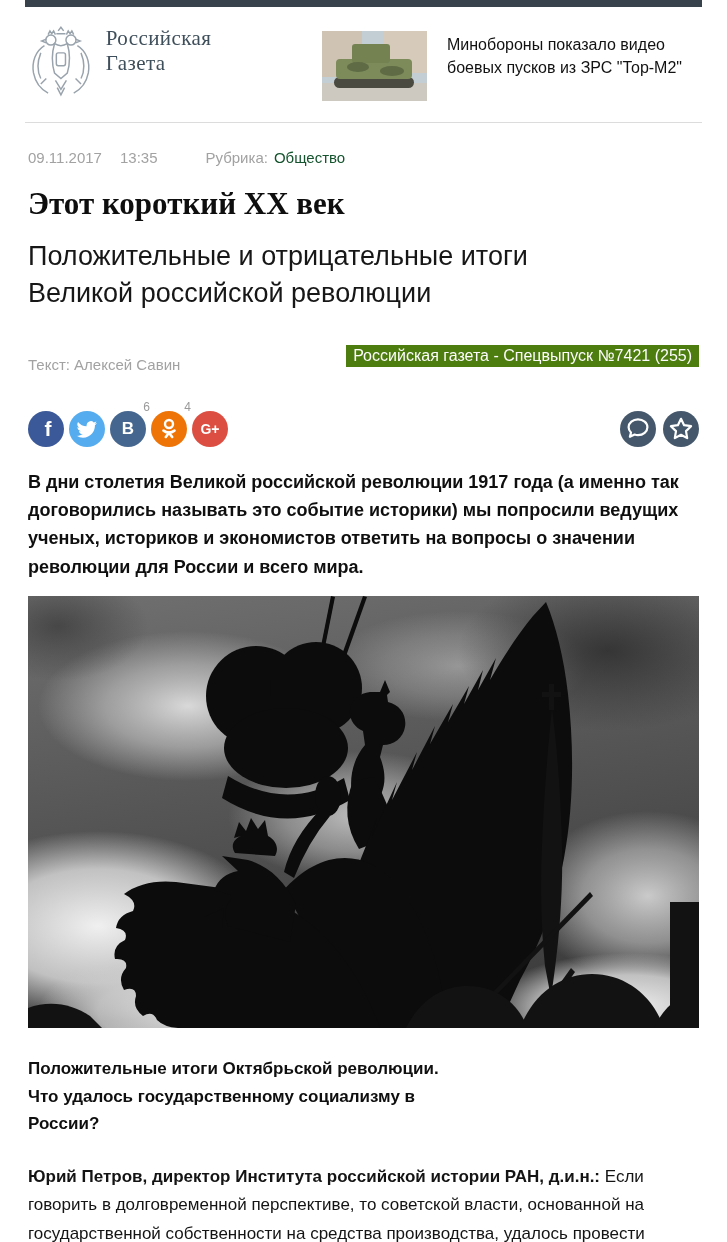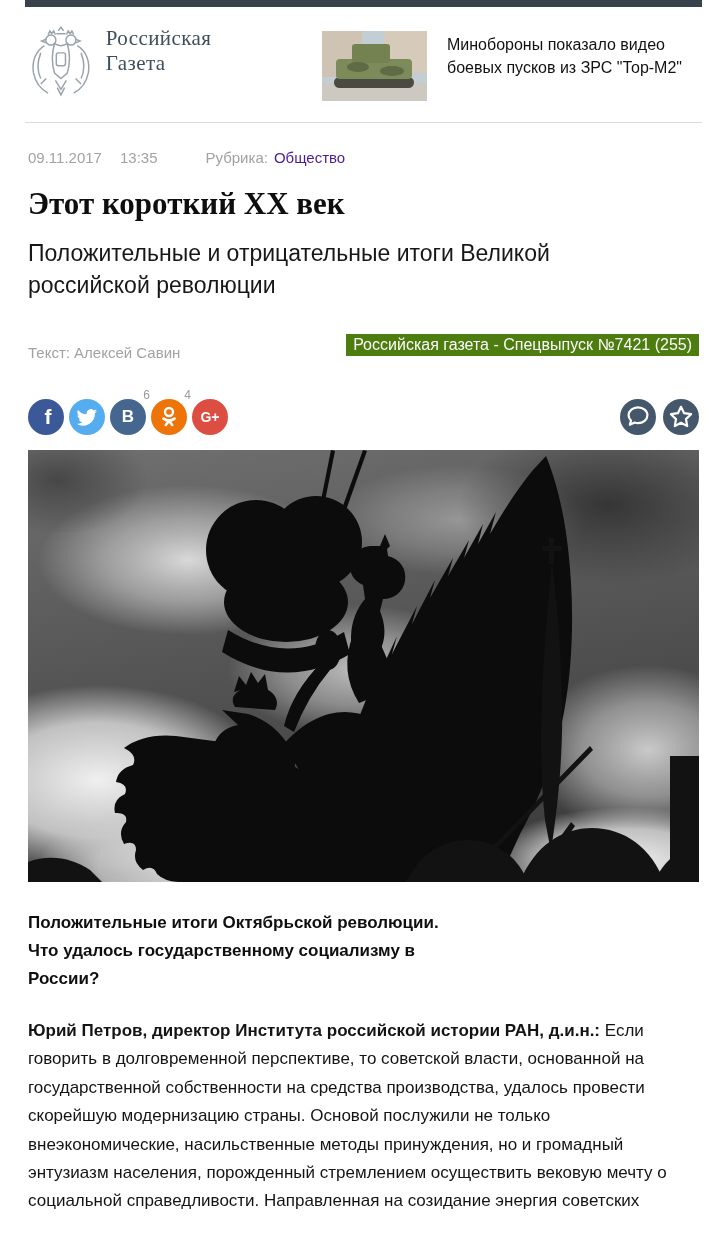--- a/index.html
+++ b/index.html
@@ -20,25 +20,25 @@
   .teaser-thumb { width:105px; height:70px; flex:none; }
   .teaser-text { margin-left:20px; width:252px; font-size:16px; line-height:1.45; color:#121212; padding-top:2px; }
 
   .divider { border-top:1px solid #dcdcdc; margin:12px 25px 0 25px; }
 
   .main { padding:0 28px; }
 
   .meta { display:flex; font-size:15px; color:#a2a2a2; margin-top:26px; }
   .meta .time { margin-left:18px; }
   .meta .rubric-group { margin-left:48px; }
-  .meta .rubric-link { color:#4c1d95; margin-left:6px; cursor:pointer; }
+  .meta .rubric-link { color:#14532d; margin-left:6px; cursor:pointer; }
 
   .title { font-family:"Liberation Serif","DejaVu Serif",serif; font-size:31px; font-weight:bold; color:#0e0e0e; margin-top:20px; }
 
-  .subtitle { font-size:23px; font-weight:400; line-height:1.38; color:#171717; margin-top:16px; max-width:545px; }
+  .subtitle { font-size:27px; font-weight:400; line-height:1.38; color:#171717; margin-top:16px; max-width:545px; }
 
   .byline-row { display:flex; justify-content:space-between; align-items:center; margin-top:27px; }
   .byline { font-size:15px; color:#a2a2a2;margin-top:16px; }
   .byline .author { color:#a2a2a2; cursor:pointer; }
   .issue { font-size:16px; color:#fdfdfd; background:#4d7c0f; padding:2px 7px; cursor:pointer; }
 
   .social-row { display:flex; align-items:flex-start; margin-top:38px; }
   .sbtn { width:36px; height:36px; border-radius:50%; margin-right:5px; position:relative;
           display:flex; align-items:center; justify-content:center; cursor:pointer; flex:none; }
   .sbtn .glyph { color:#fff; font-weight:bold; }
@@ -165,20 +165,21 @@
         </svg>
       </div>
       <div class="abtn">
         <svg width="36" height="36" viewBox="0 0 36 36">
           <path d="M18 7.8 l3.1 6.4 7 1 -5.1 4.9 1.2 7 -6.2-3.3 -6.2 3.3 1.2-7 -5.1-4.9 7-1z" fill="none" stroke="#fff" stroke-width="2.2" stroke-linejoin="round"></path>
         </svg>
       </div>
     </div>
   </div>
 
+  <p class="lead">В дни столетия Великой российской революции 1917 года (а именно так договорились называть это событие историки) мы попросили ведущих ученых, историков и экономистов ответить на вопросы о значении революции для России и всего мира.</p>
 
   <figure class="figure">
     <svg viewBox="0 0 671 432" preserveAspectRatio="none">
       <defs>
         <linearGradient id="sky" x1="0" y1="0" x2="0.25" y2="1">
           <stop offset="0" stop-color="#707070"></stop>
           <stop offset="0.5" stop-color="#565656"></stop>
           <stop offset="1" stop-color="#3e3e3e"></stop>
         </linearGradient>
         <radialGradient id="cLight">

